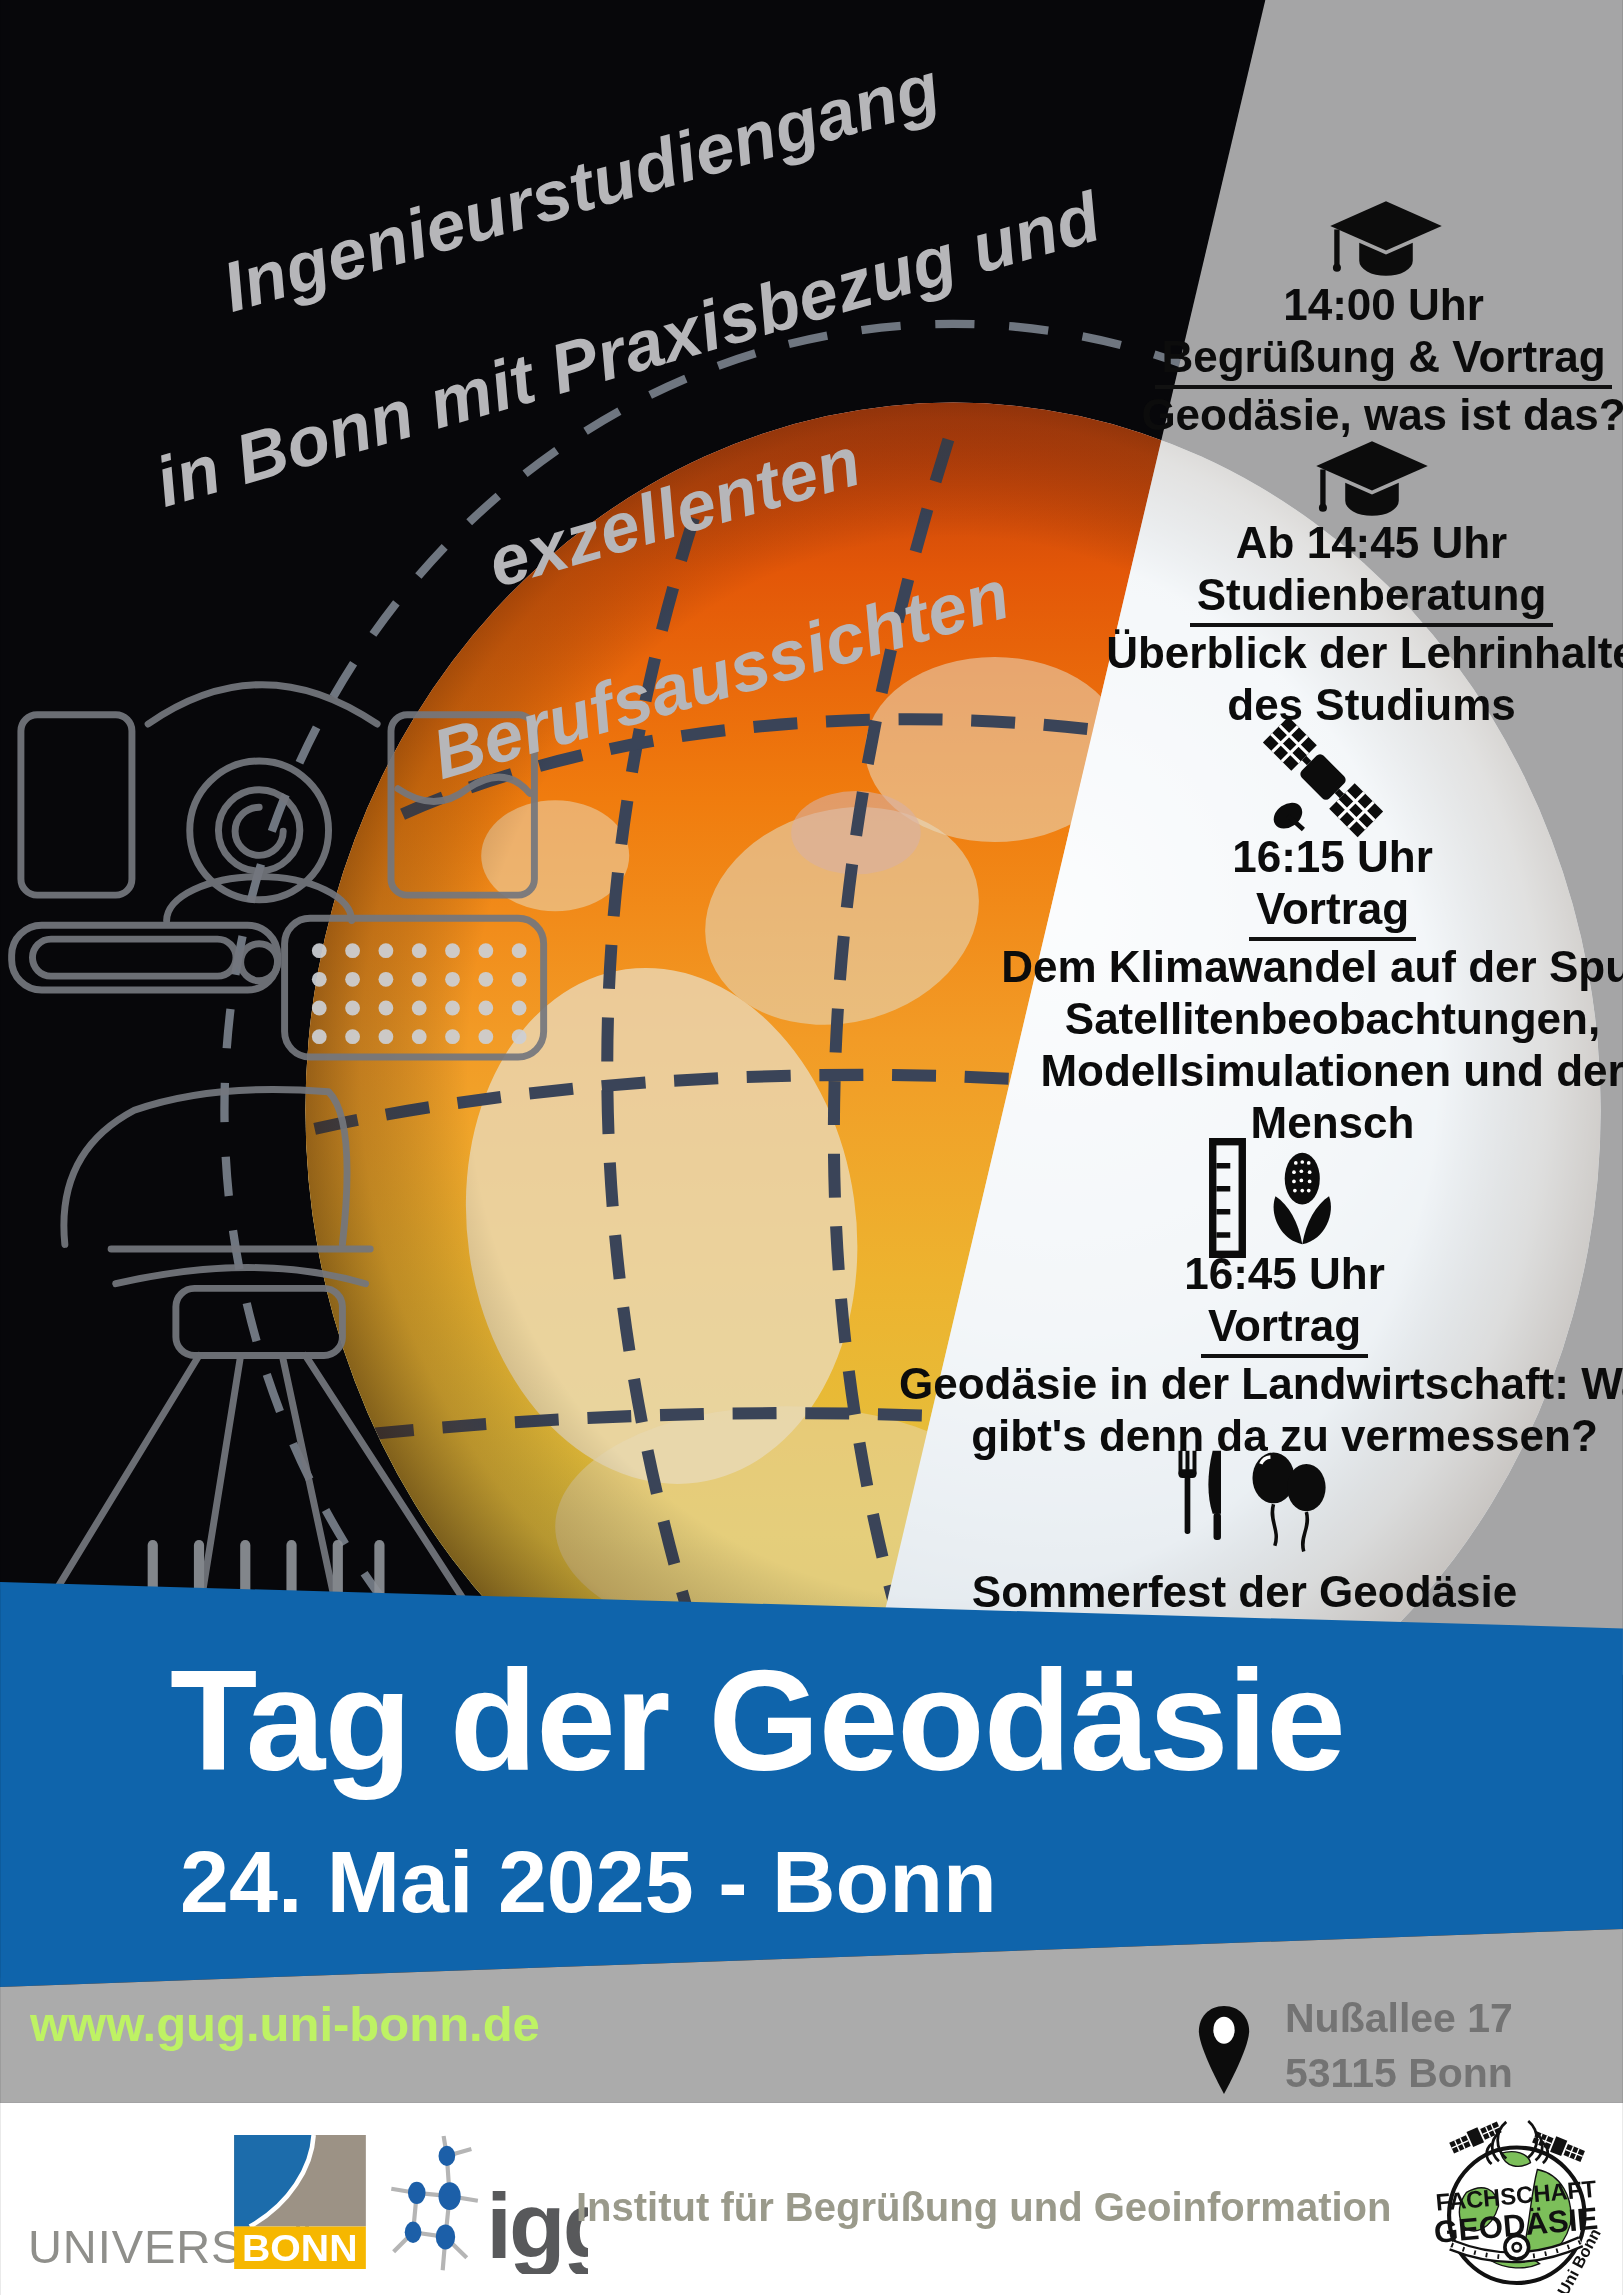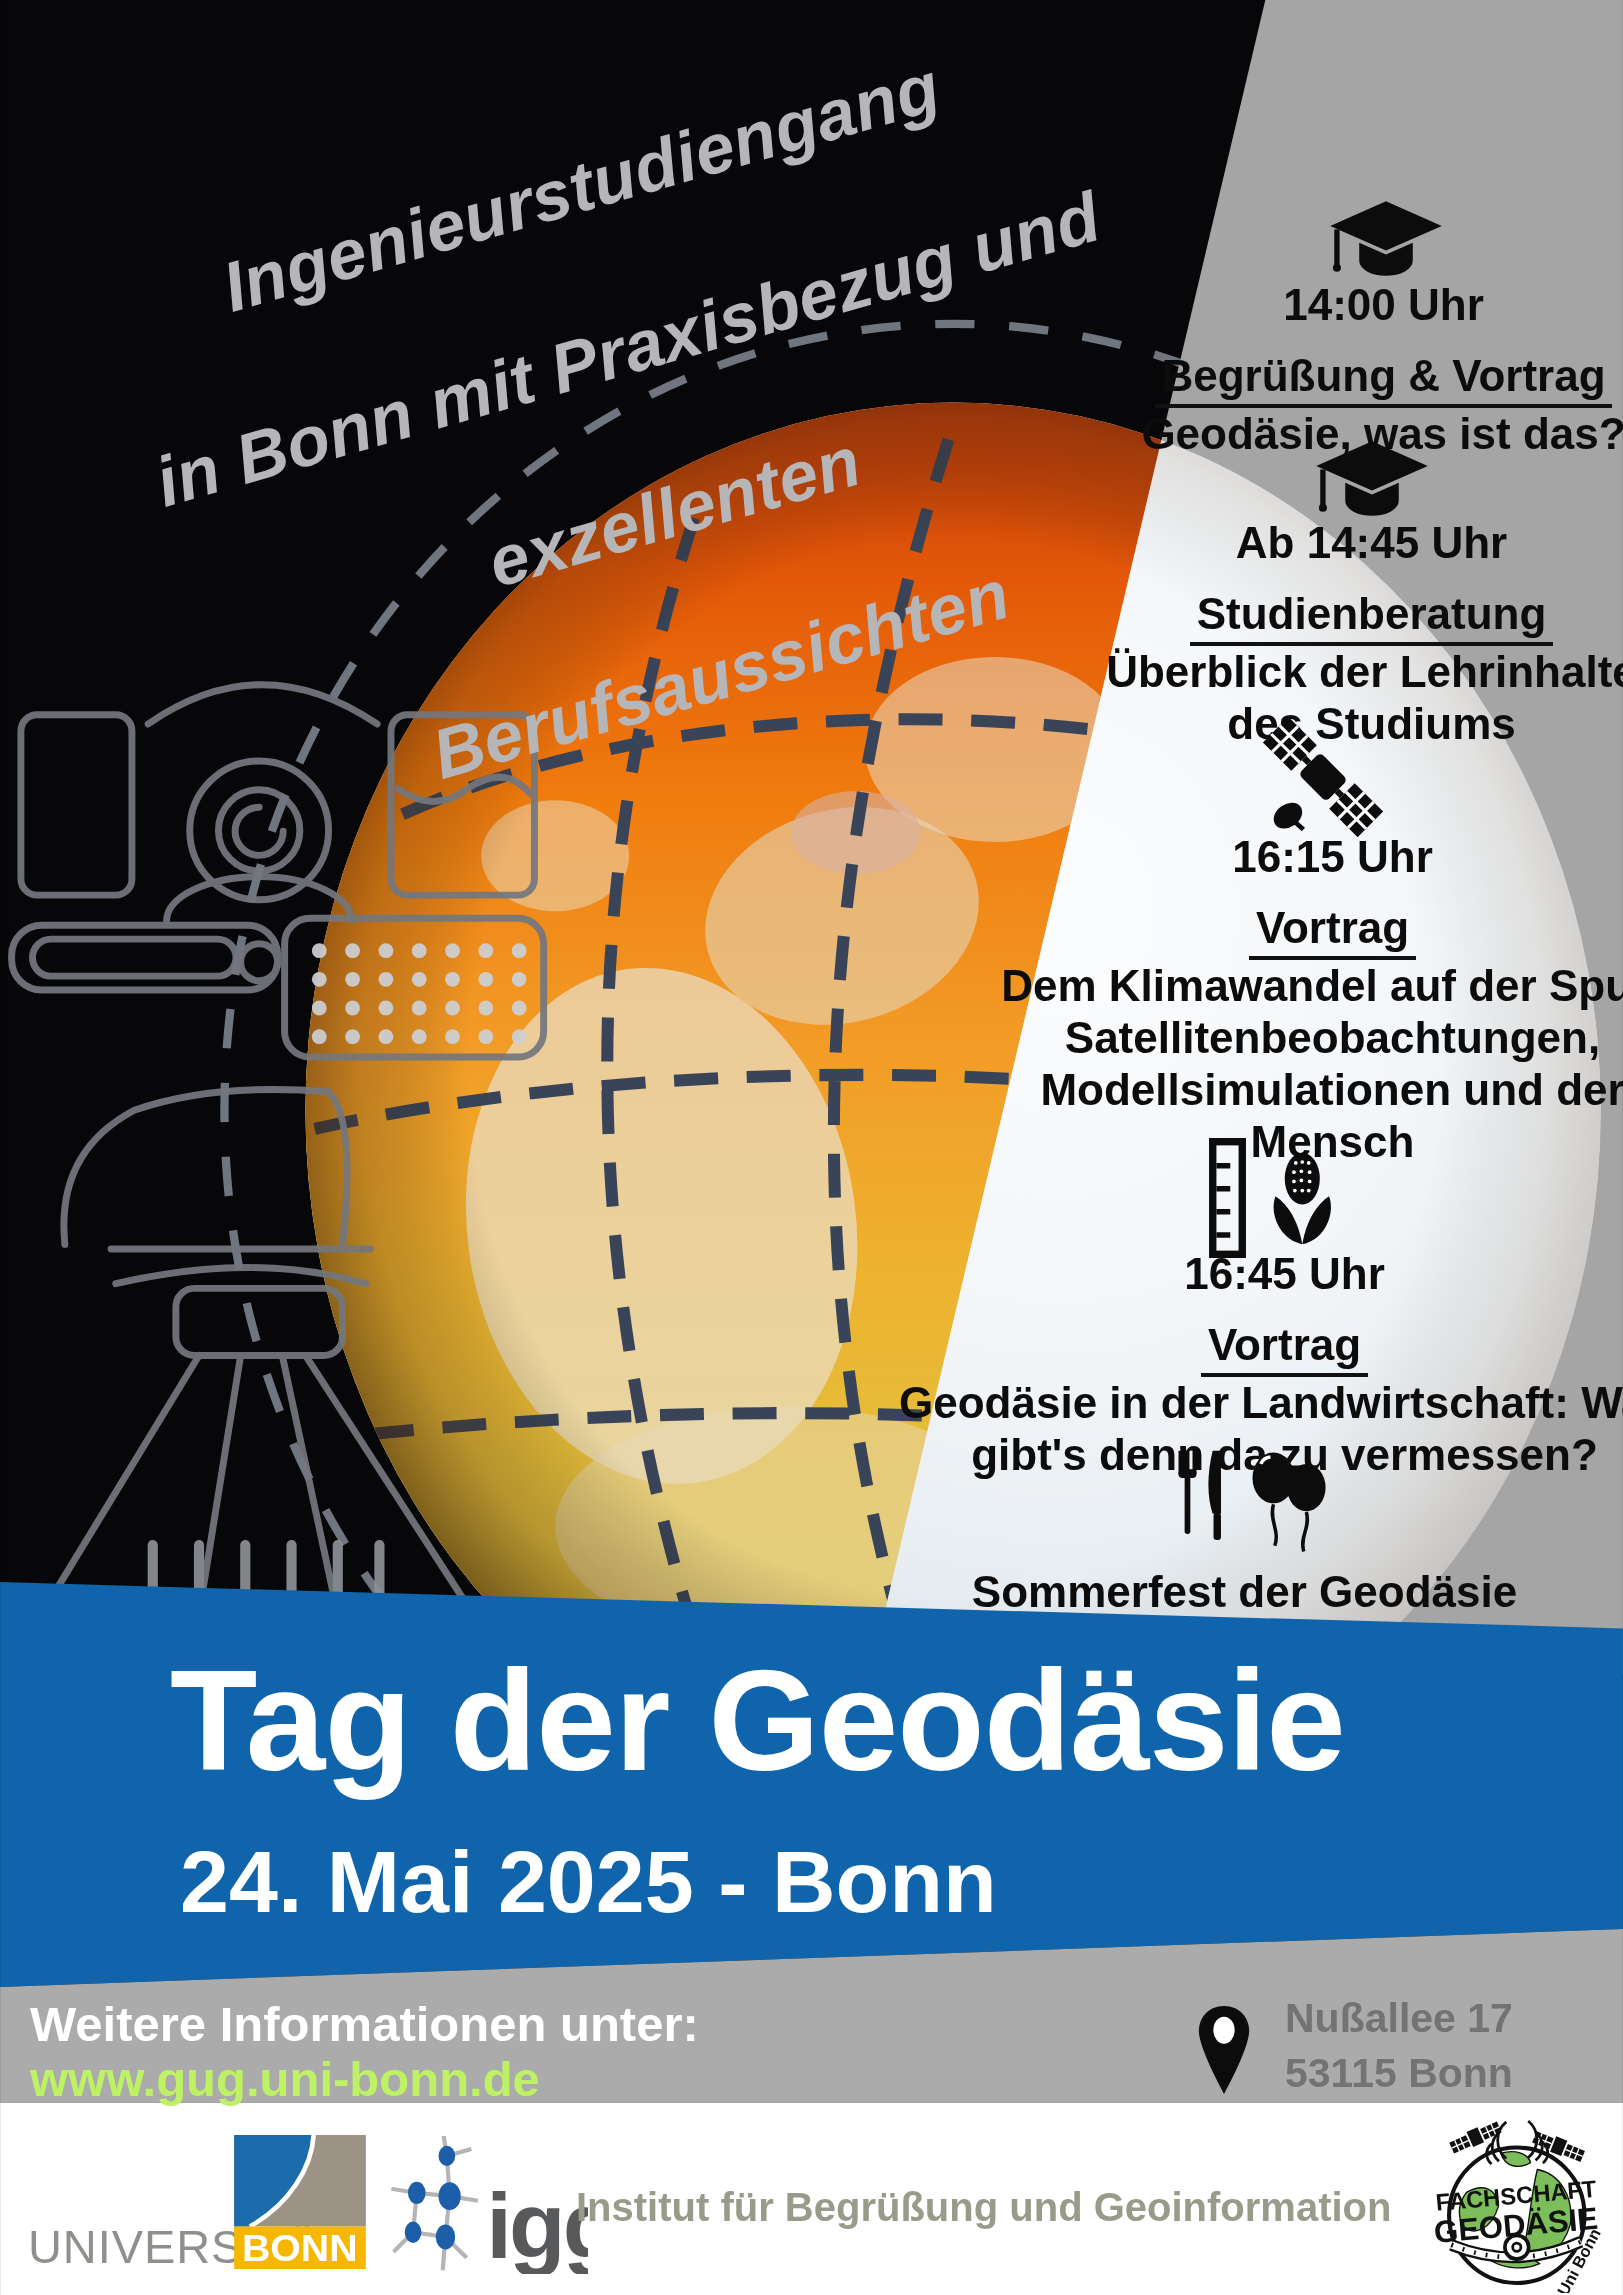--- a/index.html
+++ b/index.html
@@ -14,21 +14,21 @@
     left:51px; top:93px; width:1203px; height:685px;
     transform:rotate(-16deg); transform-origin:50% 50%;
     text-align:center; font-weight:bold; font-style:italic;
     font-size:70px; line-height:169px; color:#b6b6b9; letter-spacing:0.5px;
   }
   
   .sched{
     width:833px; text-align:center; font-weight:bold; color:#0c0c0c;
     font-size:44px; line-height:52px;
   }
-  .underline{display:inline-block; border-bottom:4.2px solid #111; padding:0 6.5px 1.9px 6.5px;margin-top:19px;}
+  .underline{display:inline-block; border-bottom:4.2px solid #111; padding:0 6.5px 1.9px 6.5px;}
   
   .title{
     left:170px; top:1647px; width:1296px; 
     font-size:143px; line-height:148px; font-weight:bold; color:#ffffff; letter-spacing:-0.9px;
   }
   .subtitle{
     left:180px; top:1831px; width:1296px; text-align:left;
     font-size:88px; font-weight:bold; color:#ffffff;
   }
   
@@ -288,21 +288,20 @@
     </g>
   </svg>
   <div class="abs sched" style="left:828px;top:1566px">
     <div>Sommerfest der Geodäsie</div>
   </div>
 
   <div class="abs title">Tag der Geodäsie</div>
   <div class="abs subtitle">24. Mai 2025 - Bonn</div>
 
   <div class="abs info">
-    <div class="l1">Weitere Informationen unter:</div>
     <div class="l2">www.gug.uni-bonn.de</div>
   </div>
 
   <svg class="abs" style="left:1195px;top:2004px" width="58" height="92" viewBox="0 0 120 190">
     <path d="M60,4 C28,4 8,28 8,56 C8,92 60,186 60,186 C60,186 112,92 112,56 C112,28 92,4 60,4 Z" fill="#0c0c0c"></path>
     <ellipse cx="60" cy="54" rx="22" ry="28" fill="#ffffff"></ellipse>
   </svg>
   <div class="abs address">
     <div>Nußallee 17</div>
     <div>53115 Bonn</div>

